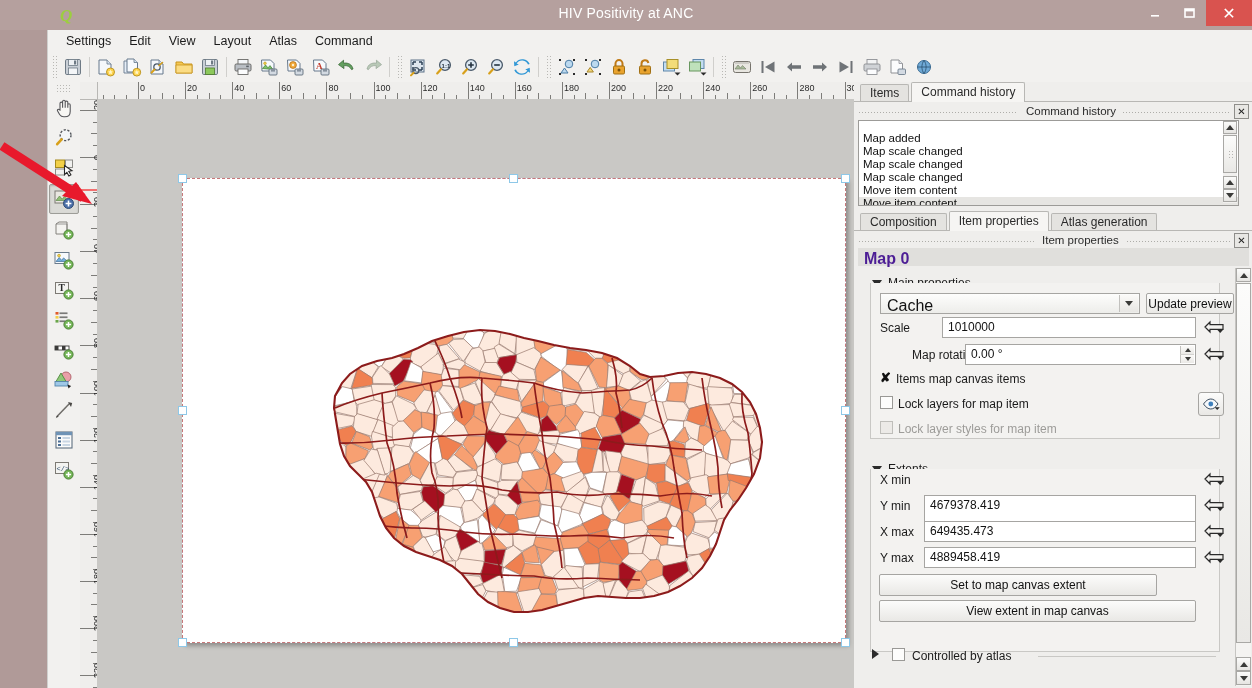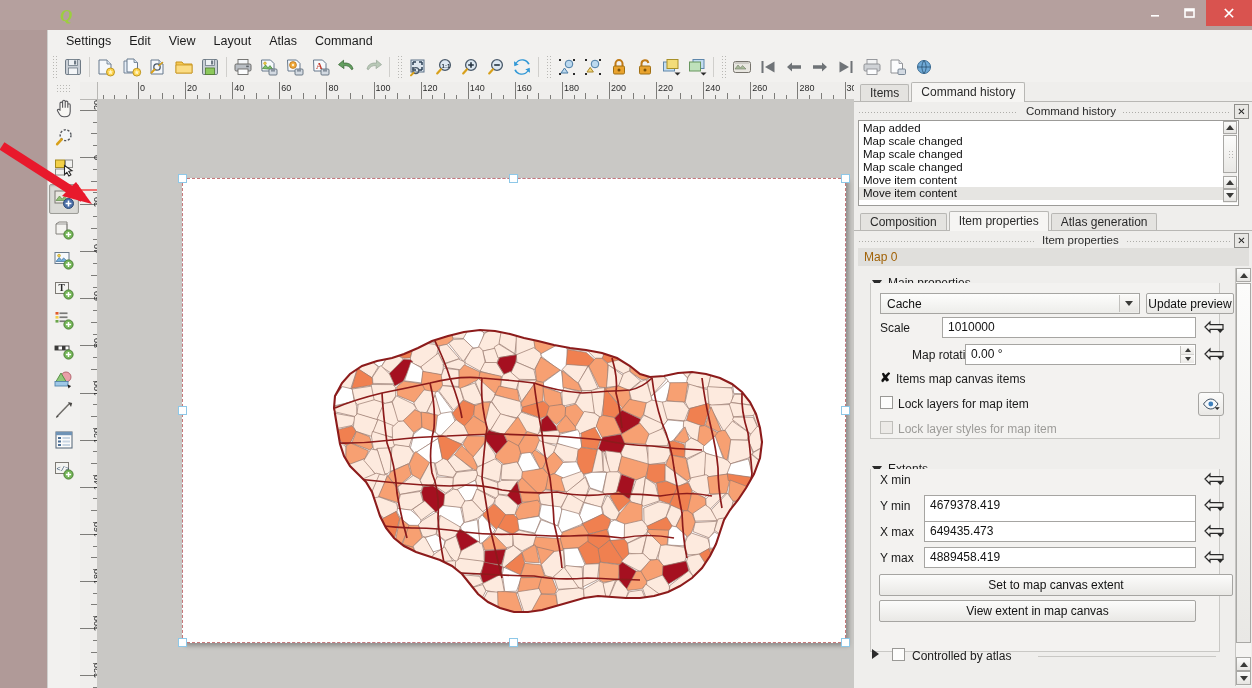--- a/index.html
+++ b/index.html
@@ -76,31 +76,31 @@
 
   .sbar{position:absolute;width:15px;background:#f4f3f1;border-left:1px solid #c6c5c2;}
   .sb-btn{width:15px;height:14px;background:linear-gradient(#fbfbfa,#e6e5e2);border:1px solid #a9a8a5;box-sizing:border-box;display:flex;align-items:center;justify-content:center;}
   .sb-thumb{position:absolute;left:0;width:15px;background:linear-gradient(#fcfcfb,#e9e8e5);border:1px solid #a9a8a5;box-sizing:border-box;}
   .sb-grip{position:absolute;left:4px;width:7px;height:9px;
     background-image:radial-gradient(#b6b5b2 .8px,transparent .8px);background-size:3px 3px;}
   .arrow-up{width:0;height:0;border-left:4px solid transparent;border-right:4px solid transparent;border-bottom:5px solid #3a3a38;}
   .arrow-dn{width:0;height:0;border-left:4px solid transparent;border-right:4px solid transparent;border-top:5px solid #3a3a38;}
 
   .propscroll{position:absolute;background:#efeeec;overflow:hidden;}
-  .itemtitle{position:absolute;font-size:12px;font-weight:normal;color:#a16207;}
+  .itemtitle{position:absolute;font-size:16px;font-weight:bold;color:#4c1d95;}
   .itemtitle-bg{position:absolute;background:#e0dfdc;}
   .grp-head{position:absolute;display:flex;align-items:center;font-size:12px;color:#1a1a1a;}
   .tri-dn{width:0;height:0;border-left:5px solid transparent;border-right:5px solid transparent;border-top:7px solid #2b2b2b;margin-right:6px;}
   .tri-rt{width:0;height:0;border-top:5px solid transparent;border-bottom:5px solid transparent;border-left:7px solid #2b2b2b;margin-right:6px;}
   .grp-line{position:absolute;height:1px;background:#c9c8c5;}
   .grp-box{position:absolute;border:1px solid #c9c8c5;border-top:none;background:#f3f2f0;}
 
   .lbl{position:absolute;font-size:12px;color:#1a1a1a;}
   .fld{position:absolute;background:#ffffff;border:1px solid #a6a5a2;box-sizing:border-box;font-size:12px;color:#111;padding:2px 0 0 5px;}
-  .combo{position:absolute;background:linear-gradient(#fdfdfc,#ededea);border:1px solid #a6a5a2;box-sizing:border-box;font-size:12px;color:#111;padding:3px 0 4px 6px;}
+  .combo{position:absolute;background:linear-gradient(#fdfdfc,#ededea);border:1px solid #a6a5a2;box-sizing:border-box;font-size:16px;color:#111;padding:3px 0 4px 6px;}
   .combo-arrow{position:absolute;right:1px;top:1px;bottom:1px;width:18px;display:flex;align-items:center;justify-content:center;background:linear-gradient(#fbfaf8,#e7e6e3);border-left:1px solid #c2c1be;}
   .cdn{width:0;height:0;border-left:4px solid transparent;border-right:4px solid transparent;border-top:5px solid #3a3a38;}
   .btn{position:absolute;background:linear-gradient(#fcfcfb,#e9e8e5);border:1px solid #a6a5a2;box-sizing:border-box;font-size:12px;color:#111;display:flex;align-items:center;justify-content:center;border-radius:2px;}
   .spin{position:absolute;right:1px;top:1px;bottom:1px;width:14px;display:flex;flex-direction:column;}
   .spin div{flex:1;display:flex;align-items:center;justify-content:center;background:linear-gradient(#fbfaf8,#eae9e6);border-left:1px solid #c2c1be;}
   .spin div:first-child{border-bottom:1px solid #d3d2cf;}
   .sm-up{width:0;height:0;border-left:3px solid transparent;border-right:3px solid transparent;border-bottom:4px solid #3a3a38;}
   .sm-dn{width:0;height:0;border-left:3px solid transparent;border-right:3px solid transparent;border-top:4px solid #3a3a38;}
 
   .chk{position:absolute;width:13px;height:13px;background:#fdfdfc;border:1px solid #9a9996;box-sizing:border-box;}
@@ -117,20 +117,21 @@
 <body>
 
 <div id="app">
 
   <div class="winframe"></div>
 
   <div class="titlebar">
     <svg class="qgis-logo" viewBox="0 0 20 20">
       <text x="2" y="16" font-family="Liberation Serif, serif" font-size="17" font-style="italic" font-weight="bold" fill="#9ccf3f">Q</text>
     </svg>
+    <div class="title-text">HIV Positivity at ANC</div>
     <div class="win-btns">
       <div class="wb min">
         <svg width="14" height="14" viewBox="0 0 14 14">
             <rect x="3" y="9" width="8" height="1.6" fill="#ffffff"></rect>
           </svg>
       </div>
       <div class="wb max">
         <svg width="14" height="14" viewBox="0 0 14 14">
             <rect x="3" y="3" width="9" height="8" fill="none" stroke="#ffffff" stroke-width="1.6"></rect>
             <rect x="3" y="3" width="9" height="2.4" fill="#ffffff"></rect>
@@ -1191,21 +1192,21 @@
       <div style="position:absolute;left:0;top:19px;width:399px;height:1px;background:#b8b7b4;"></div>
 
       <div class="dockhdr" style="left:0;top:22px;width:399px;">
         <div class="dotline" style="left:4px;width:160px;"></div>
         <div class="dotline" style="left:268px;width:108px;"></div>
         <div class="dockhdr-title" style="left:166px;top:1px;">Command history</div>
         <div class="closebox" style="right:4px;top:0;">✕</div>
       </div>
 
       <div class="histbox" style="left:4px;top:38px;width:379px;height:84px;">
-        <div style="padding-top:1px;">
+        <div style="padding-top:11px;">
           <div class="hist-item">Map added</div>
           <div class="hist-item">Map scale changed</div>
           <div class="hist-item">Map scale changed</div>
           <div class="hist-item">Map scale changed</div>
           <div class="hist-item">Move item content</div>
           <div class="hist-item sel">Move item content</div>
         </div>
       </div>
 
       <div class="sbar" style="left:369px;top:39px;width:14px;height:82px;background:#f1f0ee;border:none;">
@@ -1336,21 +1337,21 @@
 
         <div class="lbl" style="left:22px;top:283px;">Y max</div>
         <div class="fld" style="left:66px;top:279px;width:272px;height:21px;">4889458.419</div>
         <div class="dataBtn" style="left:345px;top:281px;">
           <svg width="22" height="16" viewBox="0 0 22 16">
               <path d="M2 8l5-5v2.6h13v4.8H7V13z" fill="#f3f2ef" stroke="#2b2b2b" stroke-width="1.2"></path>
               <path d="M14 10.5l3.2 3.5 3.2-3.5z" fill="#2b2b2b"></path>
             </svg>
         </div>
 
-        <div class="btn" style="left:21px;top:306px;width:354px;height:22px;">Set to map canvas extent</div>
+        <div class="btn" style="left:21px;top:306px;width:278px;height:22px;">Set to map canvas extent</div>
         <div class="btn" style="left:21px;top:332px;width:317px;height:22px;">View extent in map canvas</div>
 
         <div class="grp-head" style="left:14px;top:381px;">
           <span class="tri-rt"></span>
         </div>
         <div class="chk" style="left:34px;top:380px;"></div>
         <div class="lbl" style="left:54px;top:381px;">Controlled by atlas</div>
         <div class="grp-line" style="left:180px;top:388px;width:178px;"></div>
       </div>
 

